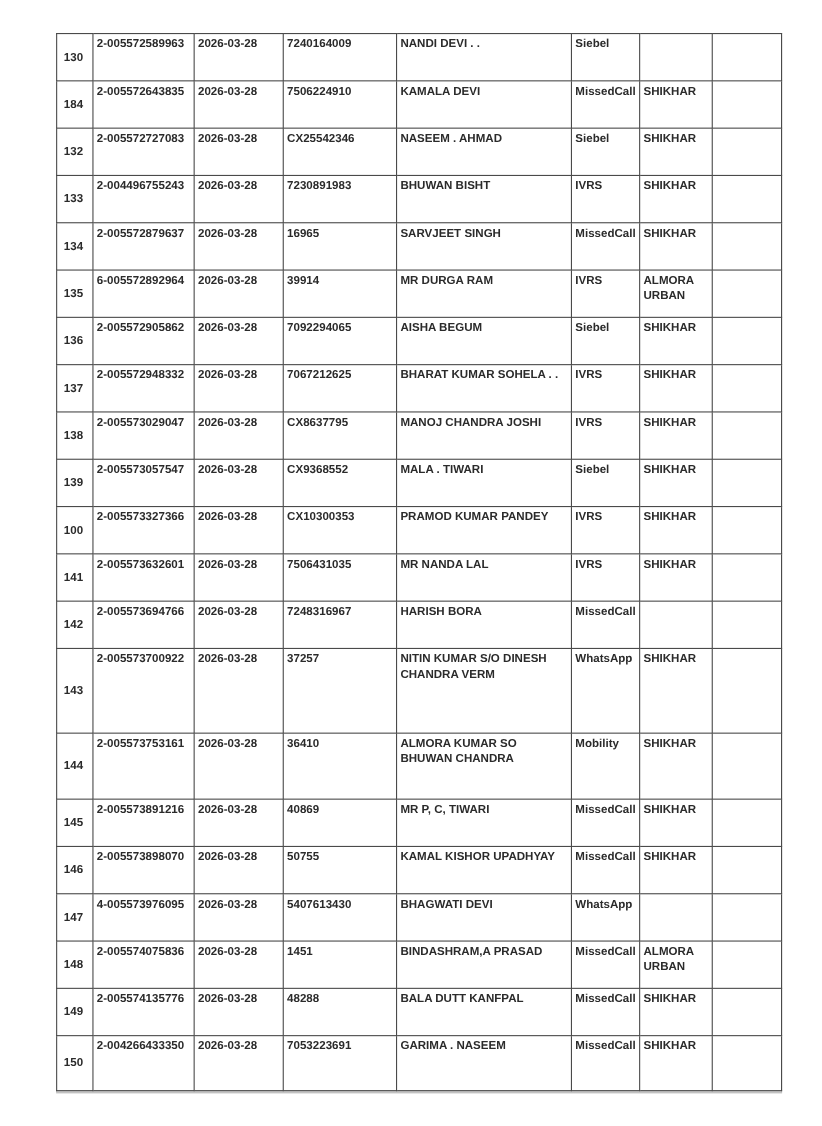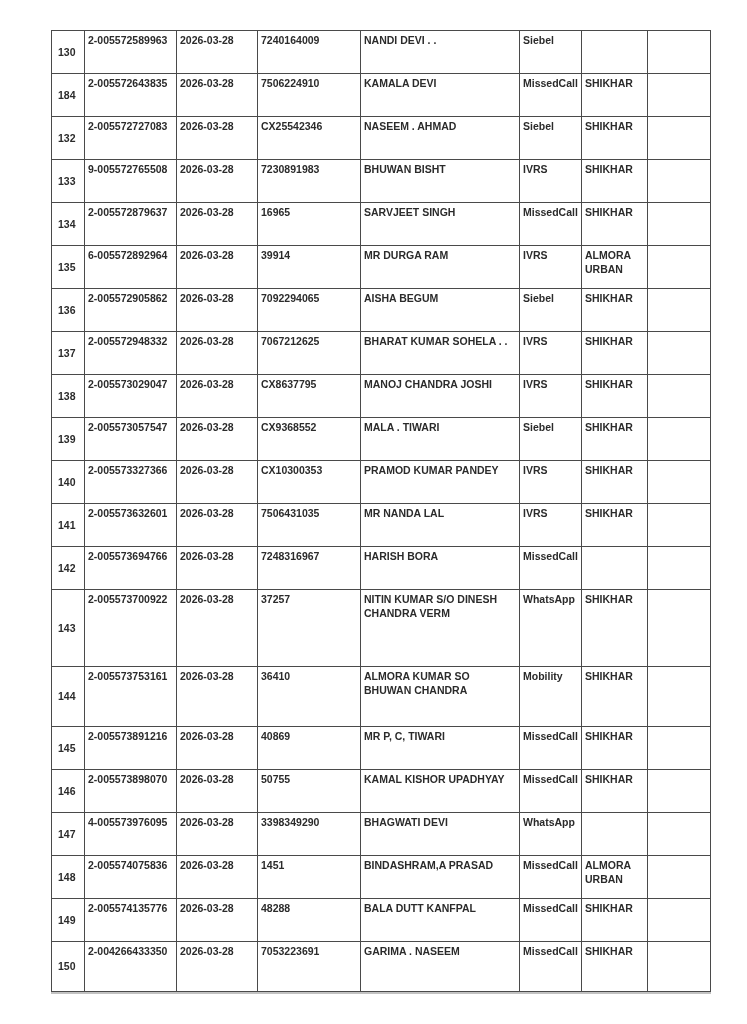--- a/index.html
+++ b/index.html
@@ -94,21 +94,21 @@
     <td class="c-id">2-005572727083</td>
     <td class="c-date">2026-03-28</td>
     <td class="c-contact">CX25542346</td>
     <td class="c-name">NASEEM . AHMAD</td>
     <td class="c-channel">Siebel</td>
     <td class="c-location">SHIKHAR</td>
     <td class="c-extra"></td>
   </tr>
         <tr style="height: 43px;">
     <td class="c-no">133</td>
-    <td class="c-id">9-005572765508</td>
+    <td class="c-id">2-004496755243</td>
     <td class="c-date">2026-03-28</td>
     <td class="c-contact">7230891983</td>
     <td class="c-name">BHUWAN BISHT</td>
     <td class="c-channel">IVRS</td>
     <td class="c-location">SHIKHAR</td>
     <td class="c-extra"></td>
   </tr>
         <tr style="height: 43px;">
     <td class="c-no">134</td>
     <td class="c-id">2-005572879637</td>
@@ -163,21 +163,21 @@
     <td class="c-no">139</td>
     <td class="c-id">2-005573057547</td>
     <td class="c-date">2026-03-28</td>
     <td class="c-contact">CX9368552</td>
     <td class="c-name">MALA . TIWARI</td>
     <td class="c-channel">Siebel</td>
     <td class="c-location">SHIKHAR</td>
     <td class="c-extra"></td>
   </tr>
         <tr style="height: 43px;">
-    <td class="c-no">140</td>
+    <td class="c-no">100</td>
     <td class="c-id">2-005573327366</td>
     <td class="c-date">2026-03-28</td>
     <td class="c-contact">CX10300353</td>
     <td class="c-name">PRAMOD KUMAR PANDEY</td>
     <td class="c-channel">IVRS</td>
     <td class="c-location">SHIKHAR</td>
     <td class="c-extra"></td>
   </tr>
         <tr style="height: 43px;">
     <td class="c-no">141</td>
@@ -236,21 +236,21 @@
     <td class="c-contact">50755</td>
     <td class="c-name">KAMAL KISHOR UPADHYAY</td>
     <td class="c-channel">MissedCall</td>
     <td class="c-location">SHIKHAR</td>
     <td class="c-extra"></td>
   </tr>
         <tr style="height: 43px;">
     <td class="c-no">147</td>
     <td class="c-id">4-005573976095</td>
     <td class="c-date">2026-03-28</td>
-    <td class="c-contact">3398349290</td>
+    <td class="c-contact">5407613430</td>
     <td class="c-name">BHAGWATI DEVI</td>
     <td class="c-channel">WhatsApp</td>
     <td class="c-location"></td>
     <td class="c-extra"></td>
   </tr>
         <tr style="height: 43px;">
     <td class="c-no">148</td>
     <td class="c-id">2-005574075836</td>
     <td class="c-date">2026-03-28</td>
     <td class="c-contact">1451</td>

